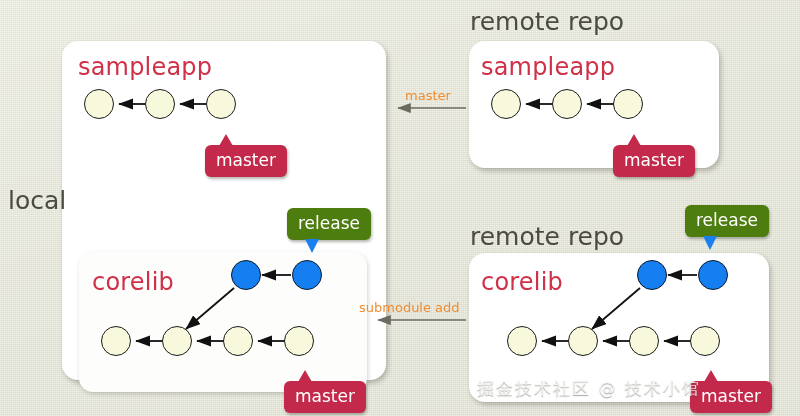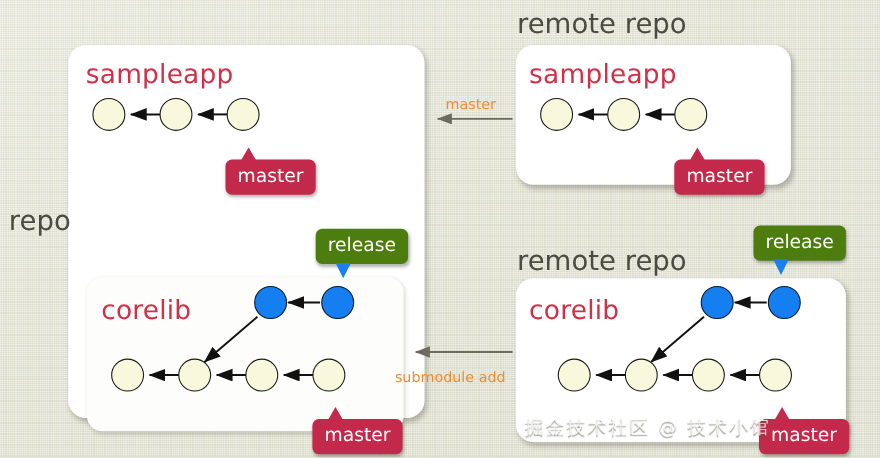--- a/index.html
+++ b/index.html
@@ -196,29 +196,29 @@
 <div class="node rel" style="left:698px;top:260px;"></div>
 
 <div class="repo-title" style="left:78px;top:53px;">sampleapp</div>
 
 <div class="repo-title" style="left:92px;top:268px;">corelib</div>
 
 <div class="repo-title" style="left:481px;top:53px;">sampleapp</div>
 
 <div class="repo-title" style="left:481px;top:268px;">corelib</div>
 
-<div class="ext-label" style="left:8px;top:186px;">repo</div>
+<div class="ext-label" style="left:8px;top:186px;">local</div>
 
 <div class="ext-label" style="left:470px;top:7px;">remote repo</div>
 
 <div class="ext-label" style="left:470px;top:222px;">remote repo</div>
 
 <div class="op-label" style="left:405px;top:88px;">master</div>
 
-<div class="op-label" style="left:359px;top:300px;margin-top:36px;">submodule add</div>
+<div class="op-label" style="left:359px;top:300px;">submodule add</div>
 
 <div class="tag master" style="left:205px;top:145px;">
   <span class="nib"></span>
   <span>master</span>
 </div>
 
 <div class="tag master" style="left:613px;top:145px;">
   <span class="nib"></span>
   <span>master</span>
 </div>

